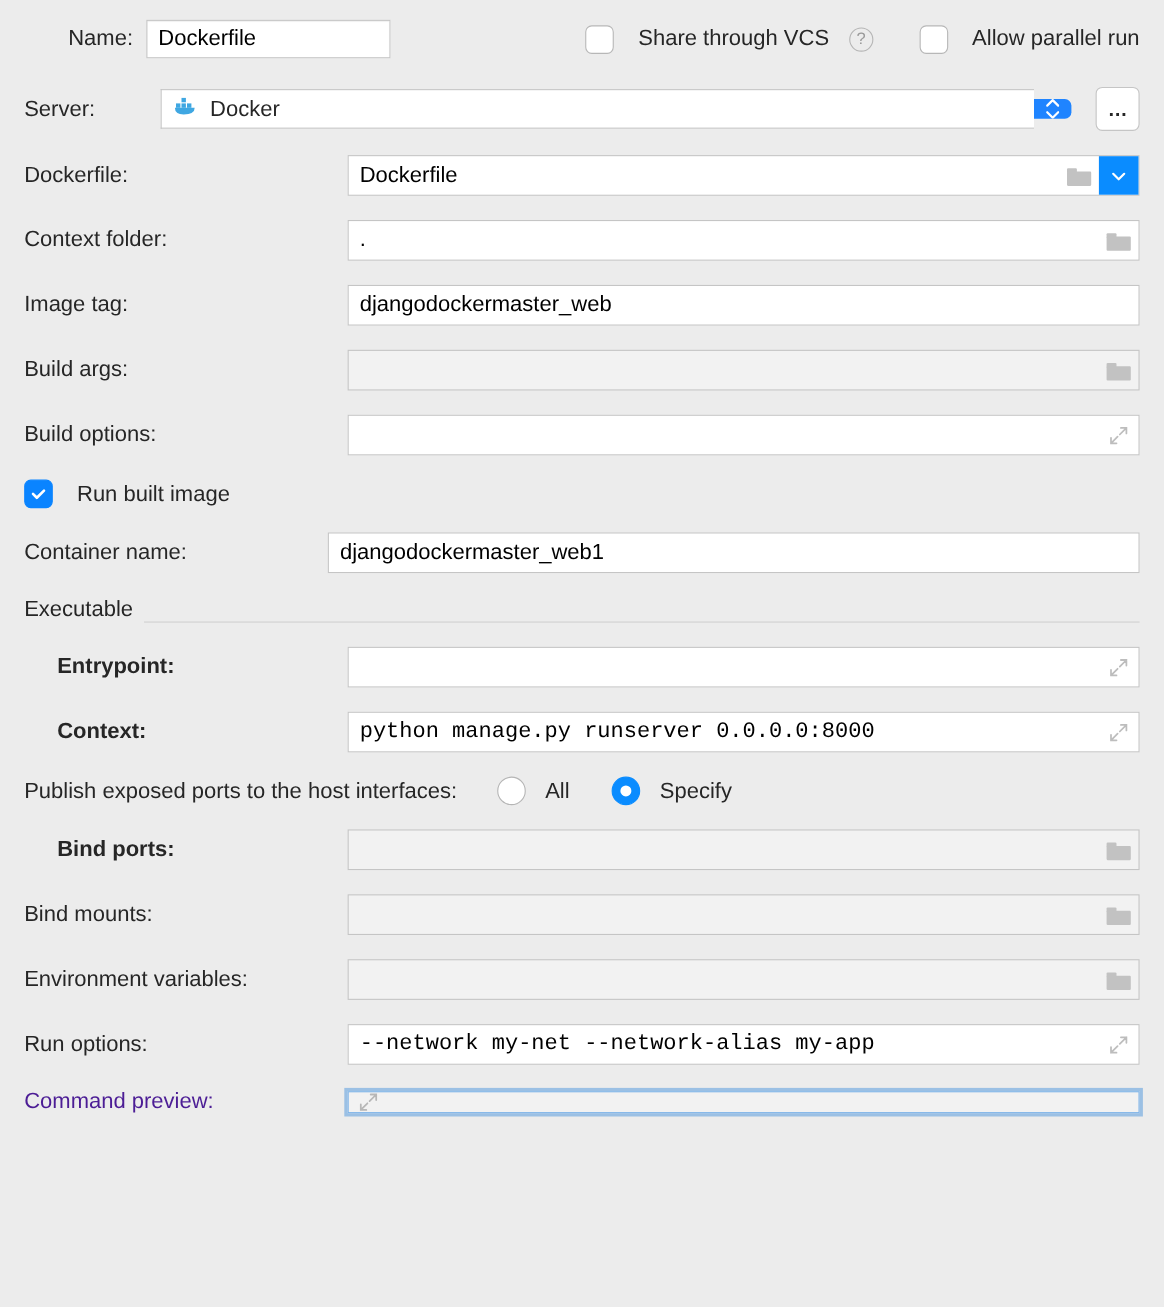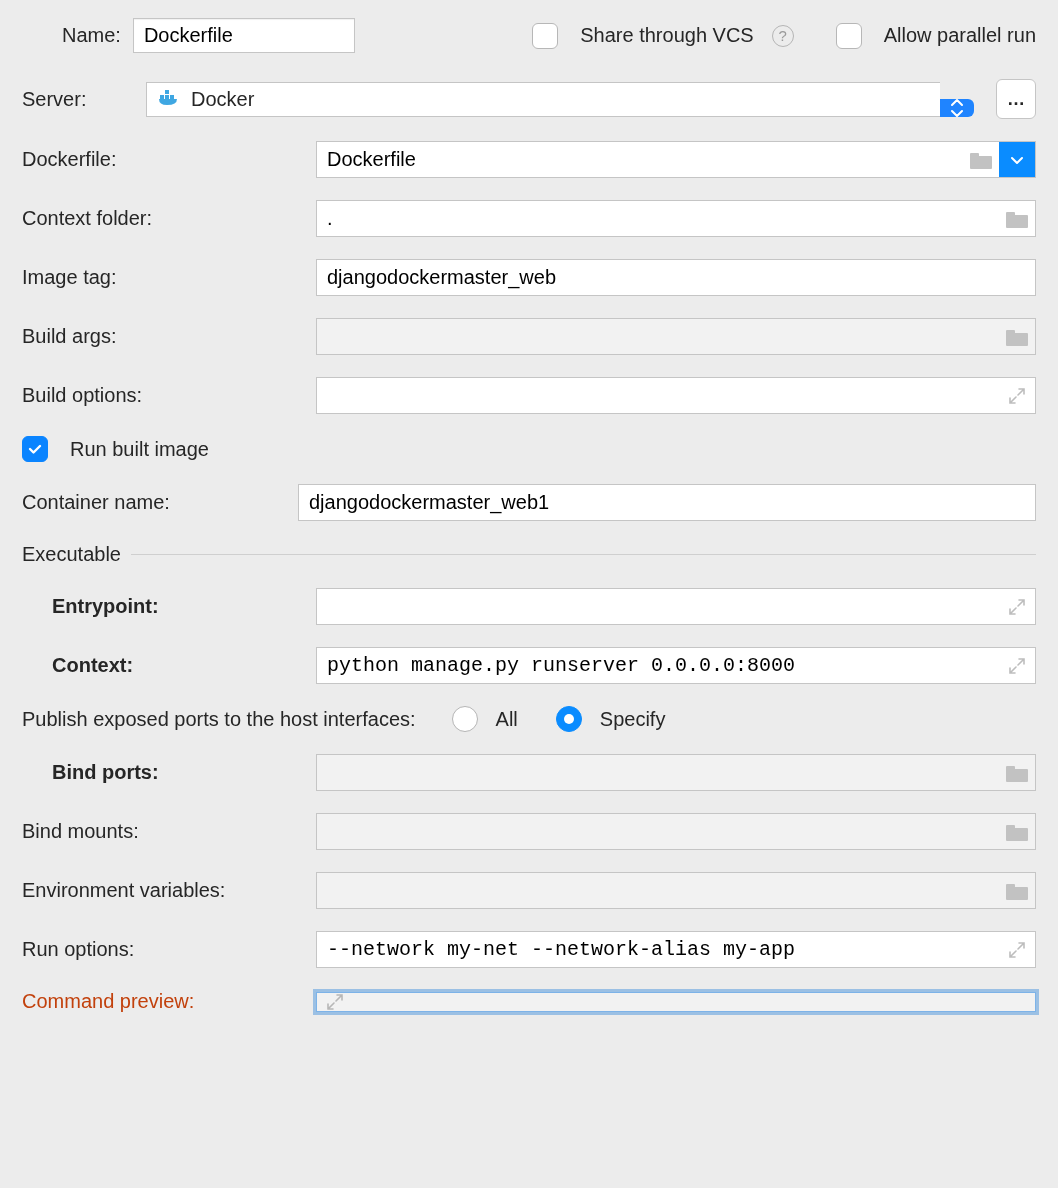--- a/index.html
+++ b/index.html
@@ -63,21 +63,21 @@
     border-radius: 50%;
     color: #9a9a9a;
     font-size: 15px;
     display: inline-flex;
     align-items: center; justify-content: center;
     margin-left: 6px;
   }
 
   .select-wrap {
     display: flex;
-    align-items: flex-end;
+    align-items: center;
     flex: 1;
   }
   .select {
     flex: 1;
     display: flex;
     align-items: center;
     background: #fff;
     border: 1px solid #c5c5c5;
     border-right: none;
     padding: 4px 10px;
@@ -162,21 +162,21 @@
     border-radius: 1px;
   }
 
   .expand-icon {
     width: 18px; height: 18px;
     opacity: 0.55;
   }
 
   .section-title-row {
     display: flex;
-    align-items: center;
+    align-items: flex-end;
     margin: 4px 0 22px 0;
     gap: 10px;
   }
   .section-line {
     flex: 1;
     height: 1px;
     background: #cfcfcf;
   }
 
   .radio {
@@ -189,21 +189,21 @@
   }
   .radio.checked {
     background:#0a8cff;
     border-color:#0a8cff;
   }
   .radio.checked::after{
     content:"";
     width:10px;height:10px;border-radius:50%;background:#fff;
   }
 
-  .preview-label { color:#c2410c; }
+  .preview-label { color:#4c1d95; }
   .preview-text { color:#8e8e8e; font-family: "Menlo","Courier New",monospace; }
 
 </style>
 </head>
 <body>
 
 <div class="row tight">
   <span class="label">Name:</span>
   <input type="text" class="tf name-field" value="Dockerfile" style="">
   <span class="spacer"></span>

